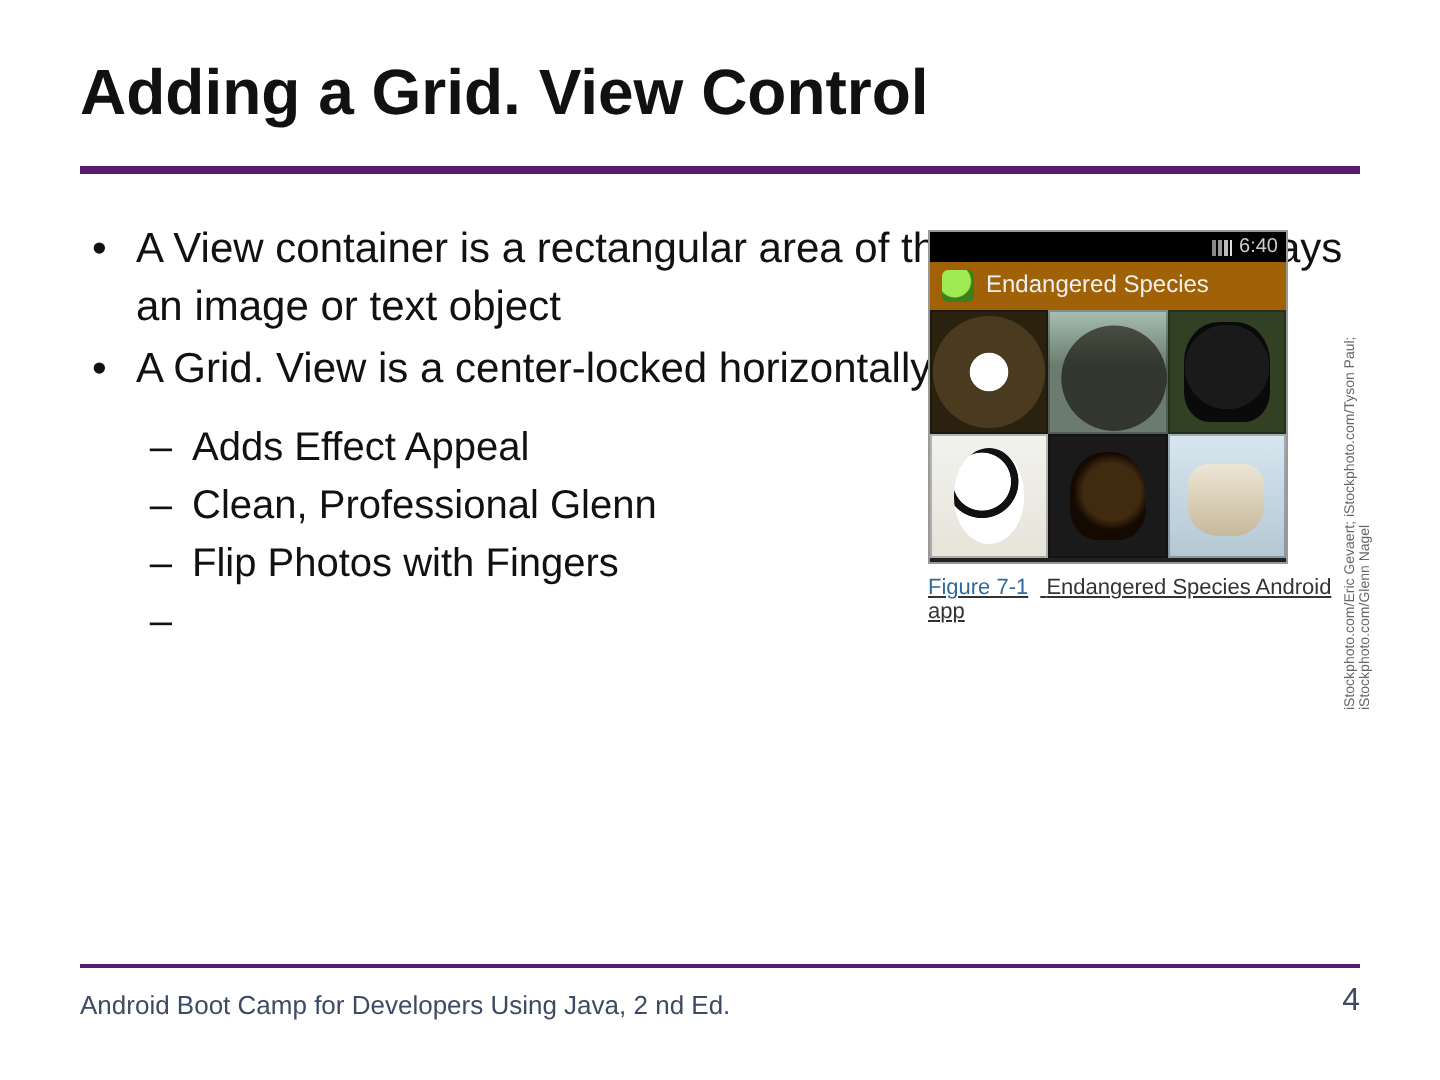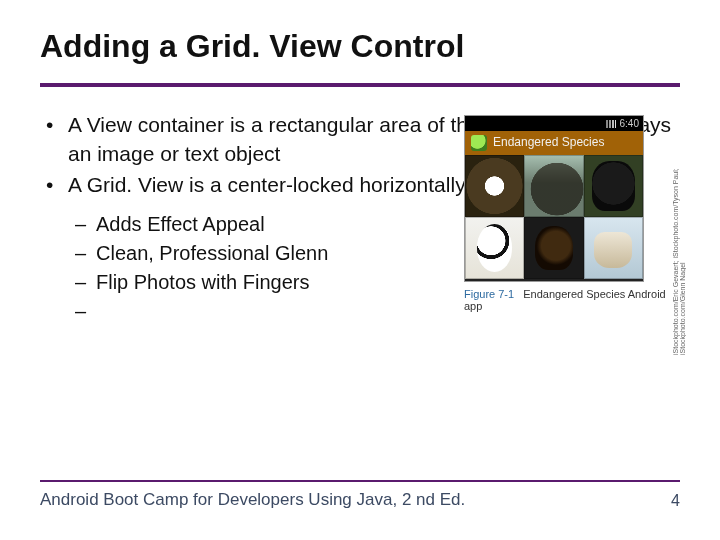--- a/index.html
+++ b/index.html
@@ -74,30 +74,30 @@
   .c5::before { content:""; position:absolute; inset:14% 18%; background: radial-gradient(circle at 55% 45%, #402a10 0 45%, #140a02 60% 100%); border-radius: 45% 45% 35% 35%; }
   .c6 { background: linear-gradient(#d8e6ef,#b3c8d4); }
   .c6::before { content:""; position:absolute; left:18%; top:24%; width:64%; height:58%; background: linear-gradient(#ede6d6,#c7b99a); border-radius: 28% 28% 40% 40%; }
 
   .credit {
     position: absolute; right: -8px; top: 0; height: 240px; width: 14px;
     font-size: 7px; color: #666; line-height: 1.05;
     writing-mode: vertical-rl; transform: rotate(180deg);
     overflow: hidden;
   }
-  .caption { margin-top: 6px; font-size: 11px; color: #333; }
+  .caption { margin-top: 6px; font-size: 11px; color: #333; text-decoration: underline; }
   .caption .figlabel { color: #2d6aa0; margin-right: 6px; }
 
   .footer {
     position: absolute; left: 40px; right: 40px; bottom: 30px;
     display: flex; justify-content: space-between; align-items: flex-end;
     border-top: 2px solid #5a1a6e;
     padding-top: 8px;
   }
-  .footer .src { font-size: 17px; color: #3c4a63; }
+  .footer .src { font-size: 13px; color: #3c4a63; }
   .footer .pg { font-size: 16px; color: #3c4a63; }
 </style>
 </head>
 <body>
 
 <div class="slide">
 
   <h1 class="title">Adding a Grid. View Control</h1>
 
   <div class="content">

